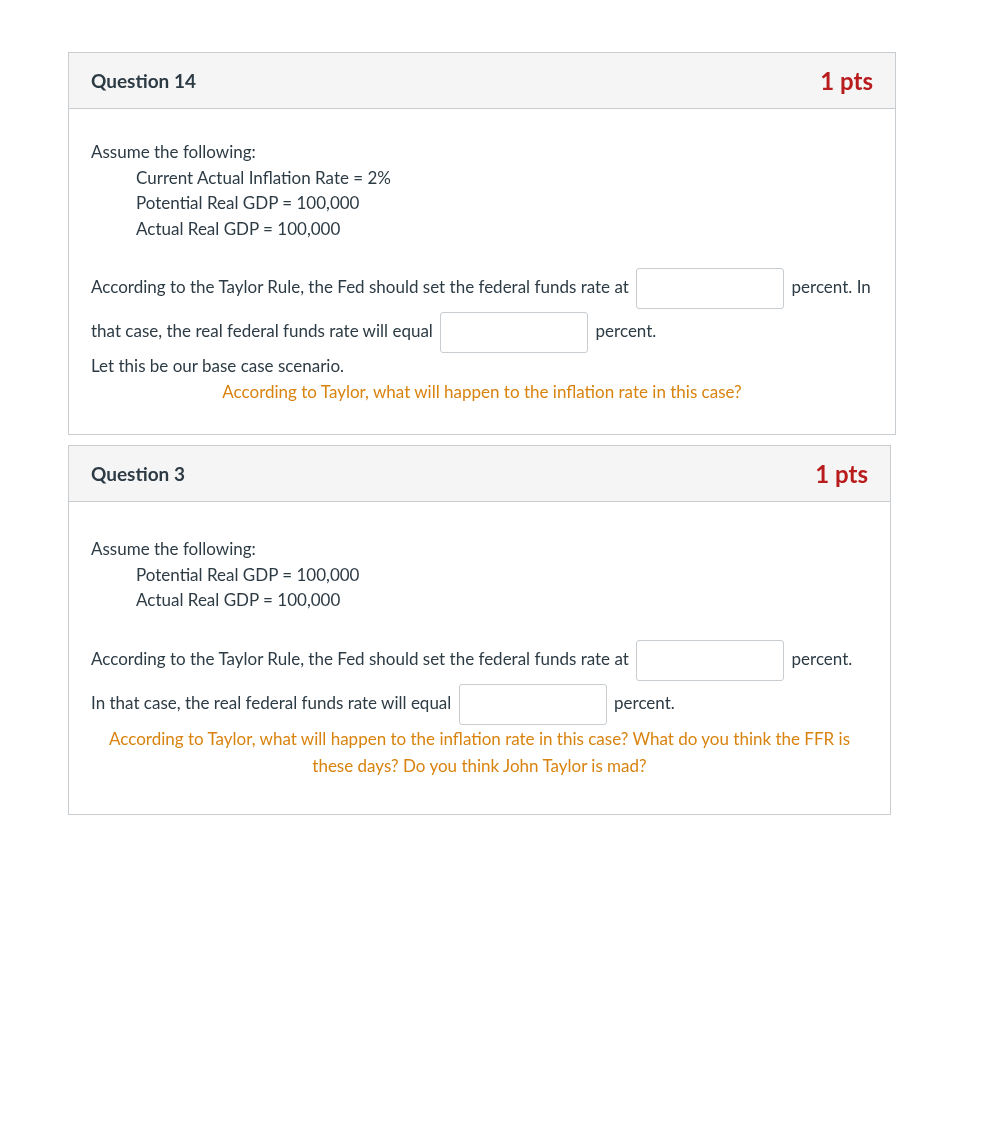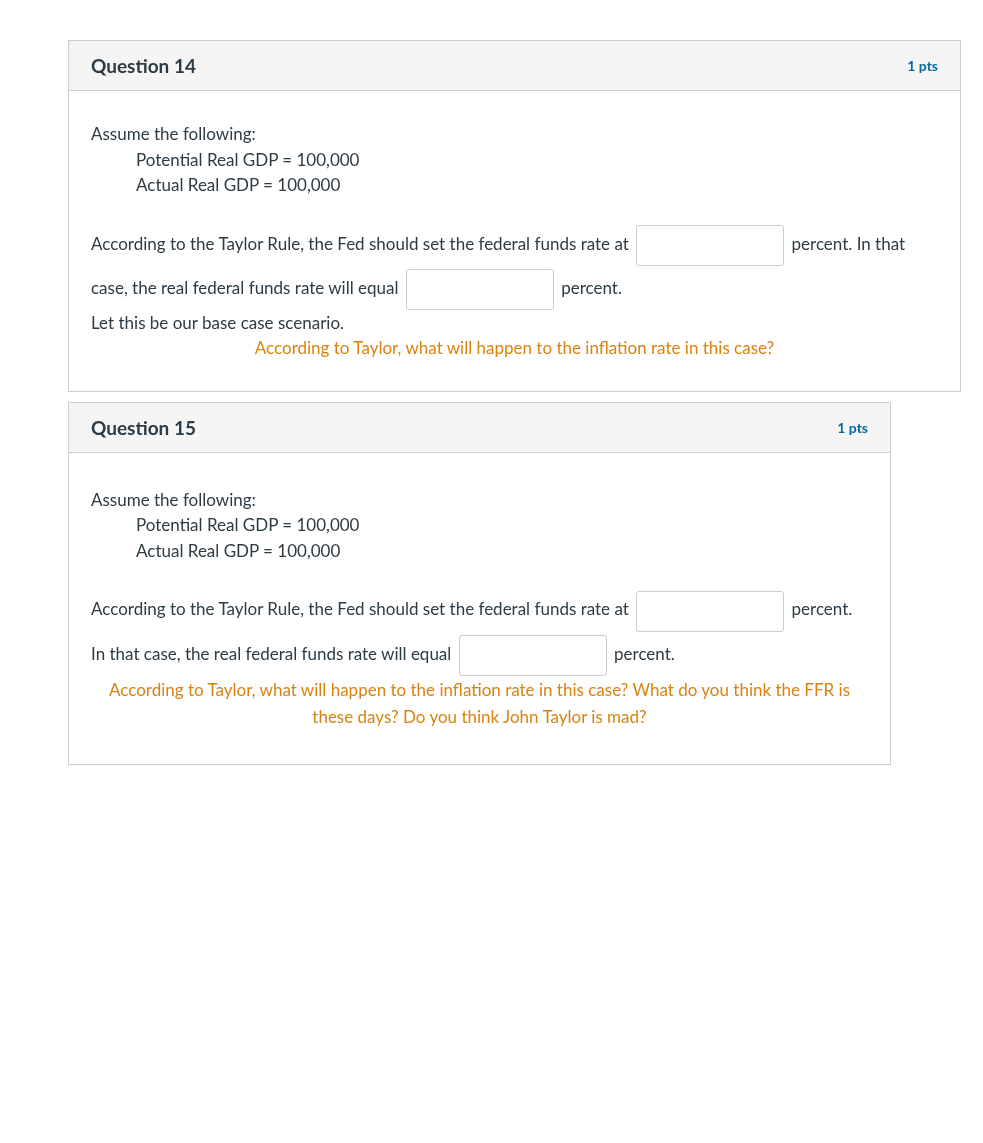--- a/index.html
+++ b/index.html
@@ -14,42 +14,43 @@
       width: 983px;
       padding-top: 40px;
     }
     .question-card {
       border: 1px solid #c7cdd1;
       margin-left: 68px;
       margin-bottom: 10px;
       background: #ffffff;
     }
     .question-card.q14 {
-      width: 893px;
+      width: 828px;
+      margin-top: 12px;
     }
     .question-card.q15 {
       width: 823px;
     }
     .question-header {
       display: flex;
       justify-content: space-between;
       align-items: center;
       background: #f5f5f5;
       border-bottom: 1px solid #c7cdd1;
       padding: 13px 22px;
     }
     .question-title {
       font-size: 19px;
       font-weight: 700;
       color: #2d3b45;
     }
     .question-points {
-      font-size: 14px;
+      font-size: 24px;
       font-weight: 700;
-      color: #0369a1;
+      color: #b91c1c;
     }
     .question-body {
       padding: 30px 22px 30px 22px;
       font-size: 17px;
       color: #2d3b45;
       line-height: 1.5;
     }
     .question-body p {
       margin: 0;
     }
@@ -97,33 +98,34 @@
 </head>
 <body>
 
 <div class="question-card q14">
   <div class="question-header">
     <span class="question-title">Question 14</span>
     <span class="question-points">1 pts</span>
   </div>
   <div class="question-body">
     <p class="intro-line">Assume the following:</p>
+    <p class="indent-line">Current Actual Inflation Rate = 2%</p>
     <p class="indent-line">Potential Real GDP = 100,000</p>
     <p class="indent-line last">Actual Real GDP = 100,000</p>
     <p class="fill-line">
       <span>According to the Taylor Rule, the Fed should set the federal funds rate at </span><input type="text" class="text-input" style=""><span> percent. In that case, the real federal funds rate will equal </span><input type="text" class="text-input" style=""><span> percent.</span>
     </p>
     <p class="base-case">Let this be our base case scenario.</p>
     <p class="highlight">According to Taylor, what will happen to the inflation rate in this case?</p>
   </div>
 </div>
 
 <div class="question-card q15">
   <div class="question-header">
-    <span class="question-title">Question 15</span>
+    <span class="question-title">Question 3</span>
     <span class="question-points">1 pts</span>
   </div>
   <div class="question-body">
     <p class="intro-line">Assume the following:</p>
     <p class="indent-line">Potential Real GDP = 100,000</p>
     <p class="indent-line last">Actual Real GDP = 100,000</p>
     <p class="fill-line">
       <span>According to the Taylor Rule, the Fed should set the federal funds rate at </span><input type="text" class="text-input" style=""><span> percent. In that case, the real federal funds rate will equal </span><input type="text" class="text-input" style=""><span> percent.</span>
     </p>
     <p class="highlight follow-q15">According to Taylor, what will happen to the inflation rate in this case? What do you think the FFR is these days? Do you think John Taylor is mad?</p>

